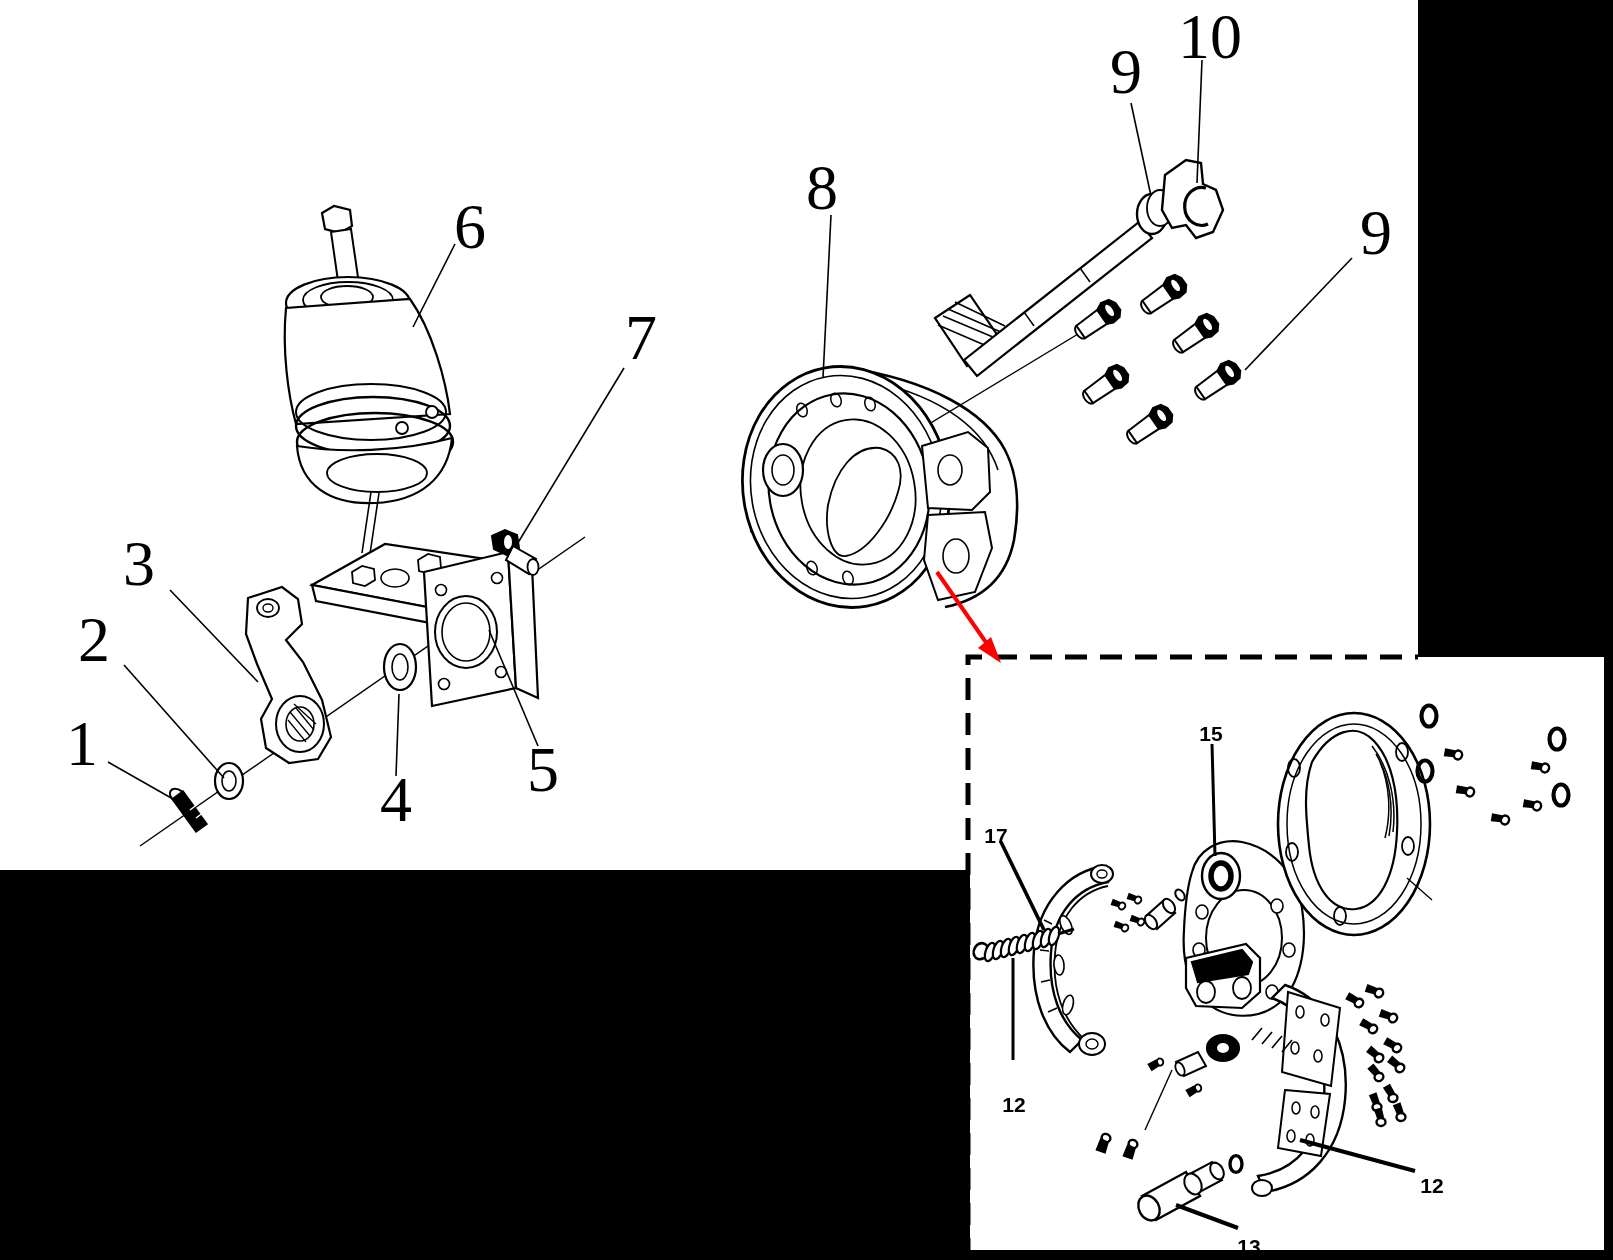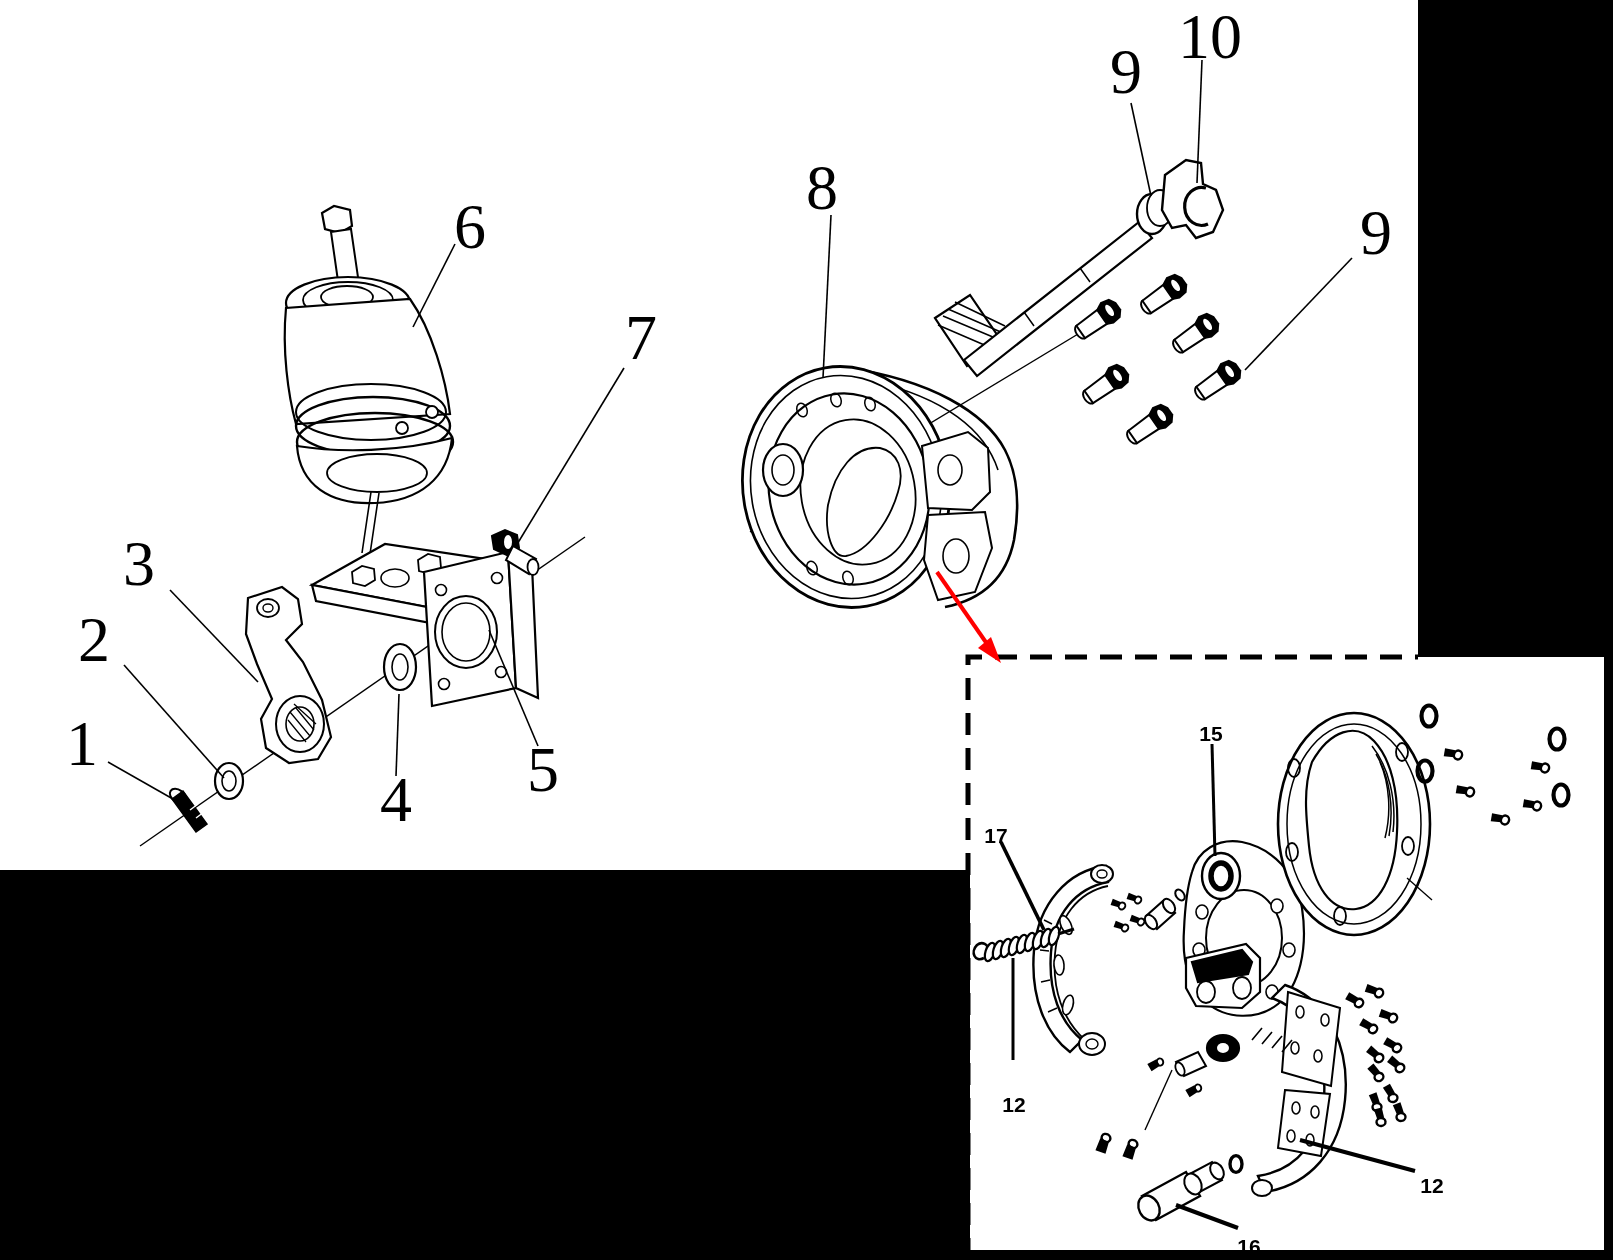--- a/index.html
+++ b/index.html
@@ -329,15 +329,15 @@
 <div class="callout c6">6</div>
 <div class="callout c7">7</div>
 <div class="callout c8">8</div>
 <div class="callout c9">9</div>
 <div class="callout c10">10</div>
 <div class="callout c11">9</div>
 <div class="callout inset c12">12</div>
 <div class="callout inset c13">17</div>
 <div class="callout inset c14">12</div>
 <div class="callout inset c15">15</div>
-<div class="callout inset c16">16</div>
+<div class="callout inset c16">13</div>
 
 </div>
 
 </body></html>

